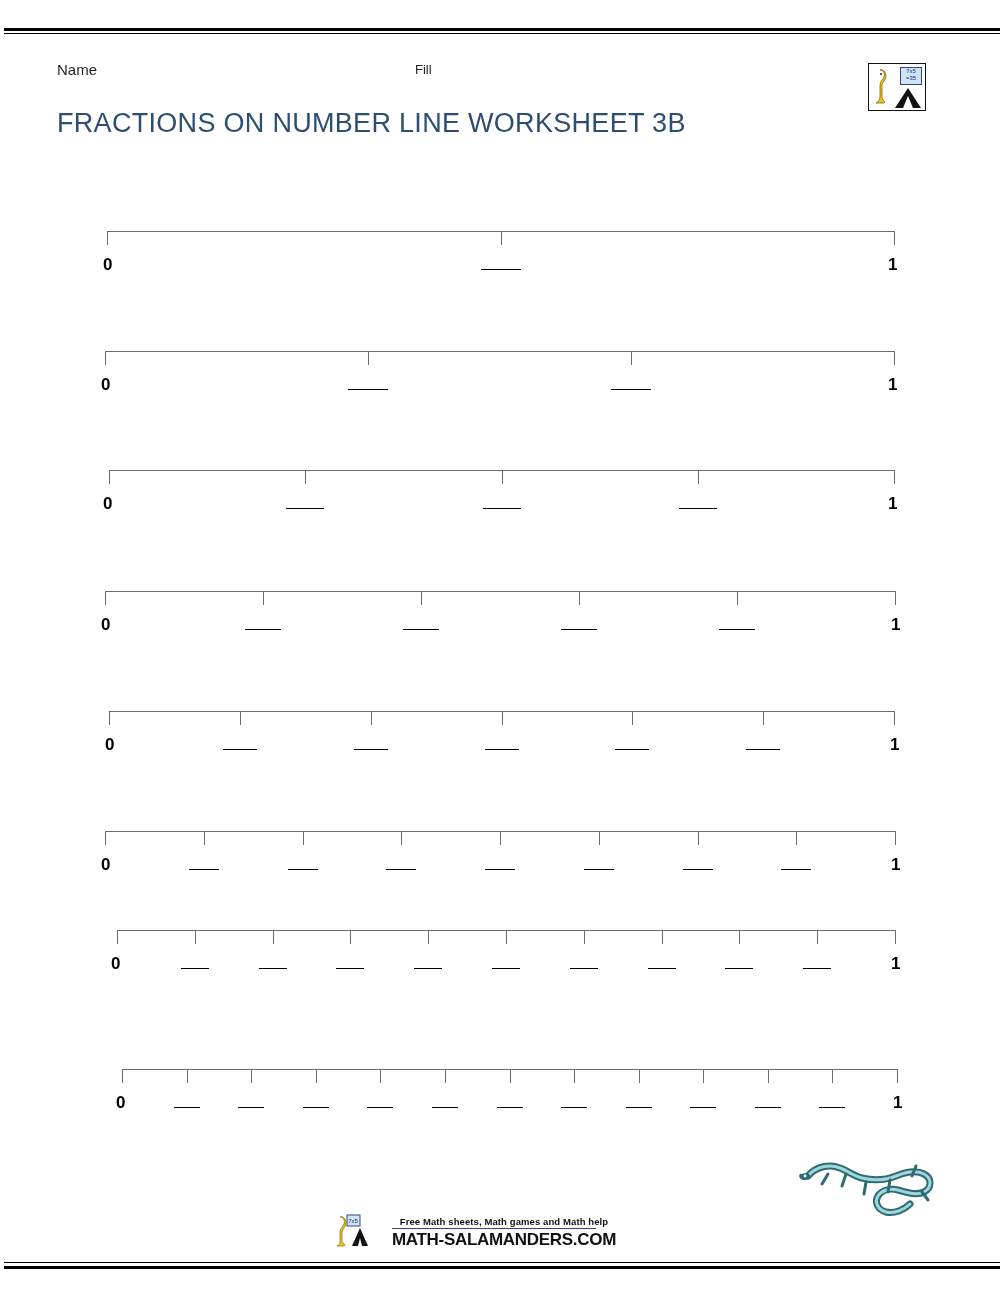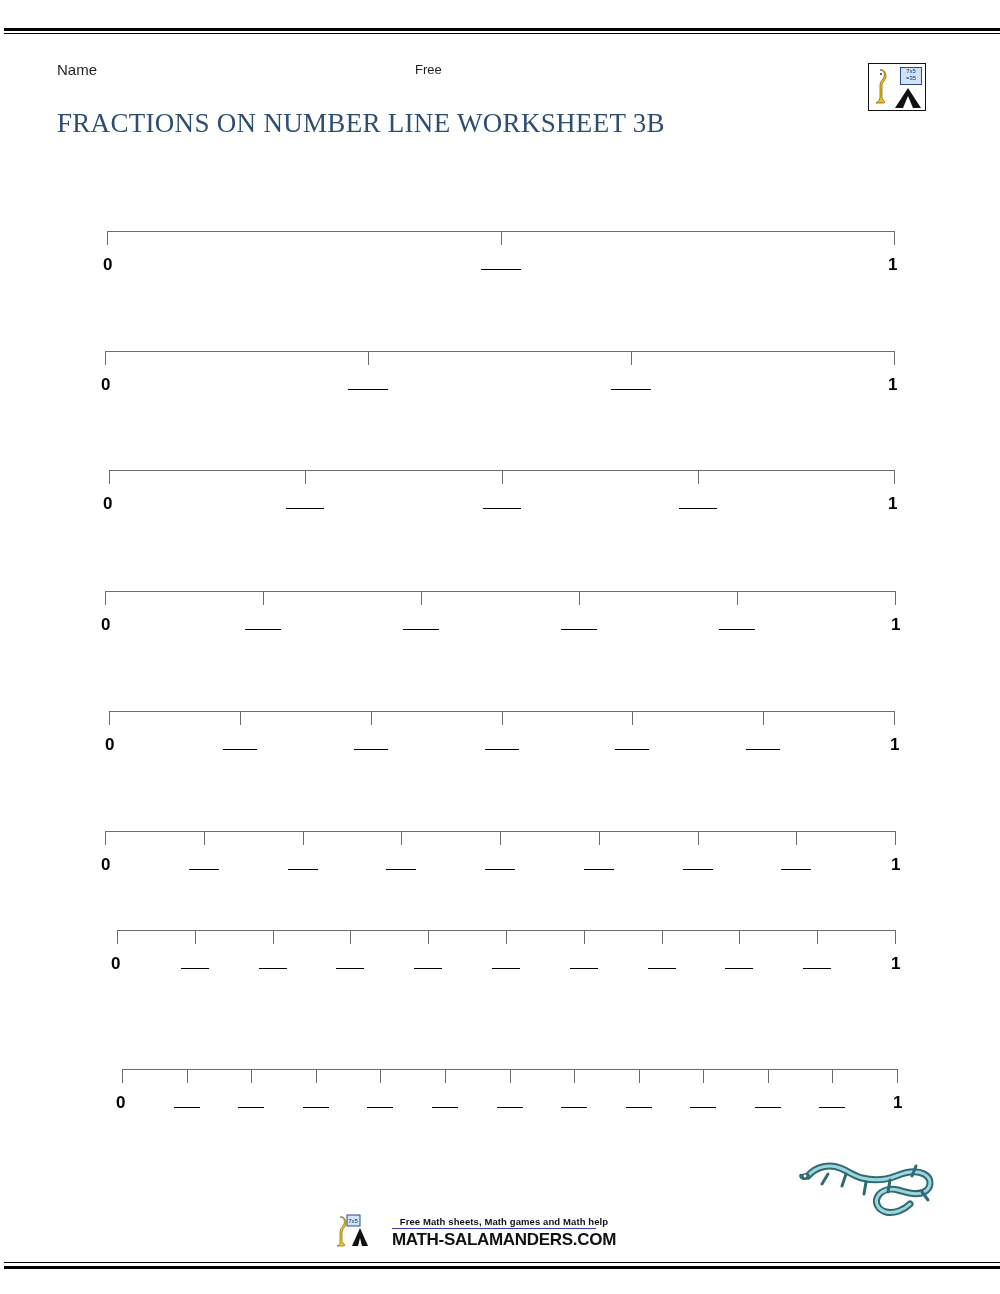--- a/index.html
+++ b/index.html
@@ -43,21 +43,21 @@
     left: 411px; top: 62px;
     font-size: 13px;
     color: #231f20;
   }
   .title {
     position: absolute;
     left: 53px; top: 108px;
     font-size: 27px;
     letter-spacing: 0.3px;
     color: #2e4d72;
-    font-family: Liberation Serif, serif;
+    font-family: Liberation Sans, sans-serif;
     white-space: nowrap;
   }
   .subtitle {
     position: absolute;
     left: 0; top: 174px;
     width: 1000px;
     text-align: center;
     font-size: 19px;
     font-style: italic;
     color: #1a1a1a;
@@ -182,21 +182,21 @@
 </style>
 </head>
 <body>
 
 <div class="page">
 
   <div class="rule-top a"></div>
   <div class="rule-top b"></div>
 
   <div class="name-label">Name</div>
-  <div class="date-label">Free</div>
+  <div class="date-label">Fill</div>
 
   <div class="title">FRACTIONS ON NUMBER LINE WORKSHEET 3B</div>
 
   <div class="logo-box">
     <svg class="sal" viewBox="0 0 16 36">
       <path d="M8 1 C12 1 13 5 12 8 C11 11 8 12 8 16 L8 28 C8 31 6 33 4 34 L12 34 C13 34 13 32 11 31 C10 30 10 29 10 27 L10 16 C10 13 14 11 14 7 C14 3 11 0 8 1 Z" fill="#f2c513" stroke="#6b5400" stroke-width="0.7"></path>
       <circle cx="9" cy="5" r="1" fill="#222"></circle>
     </svg>
     <div class="eq">
       <div>7x5</div>

